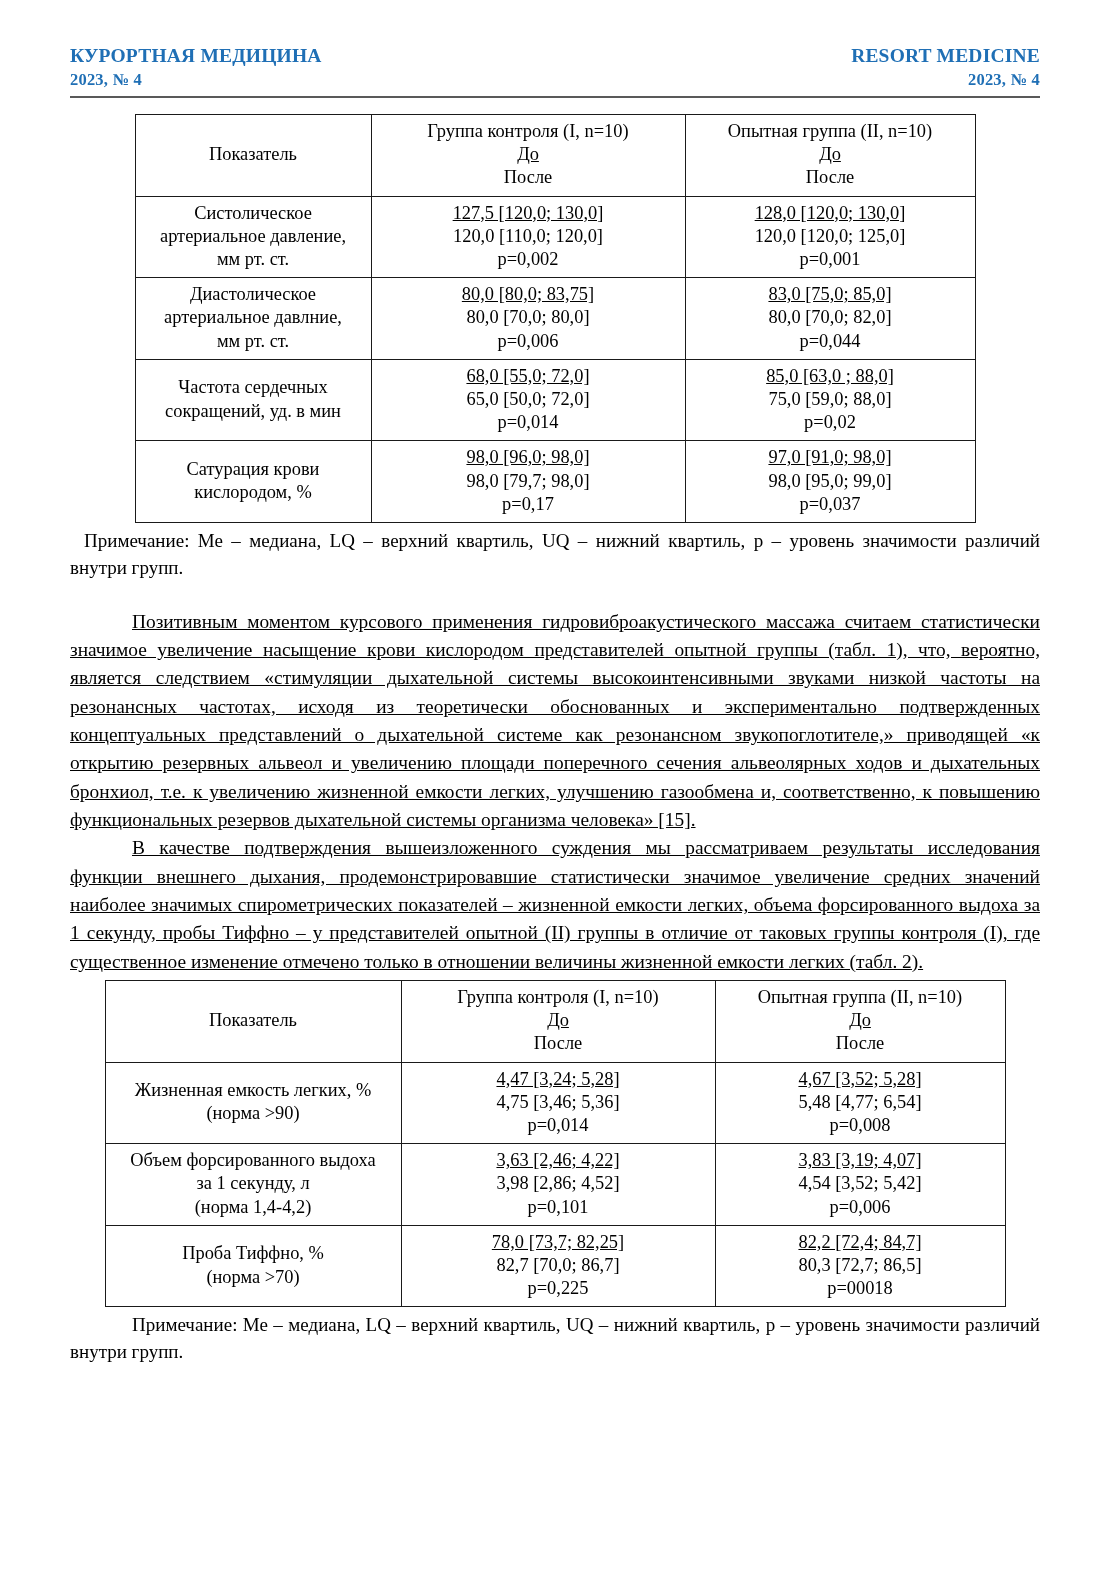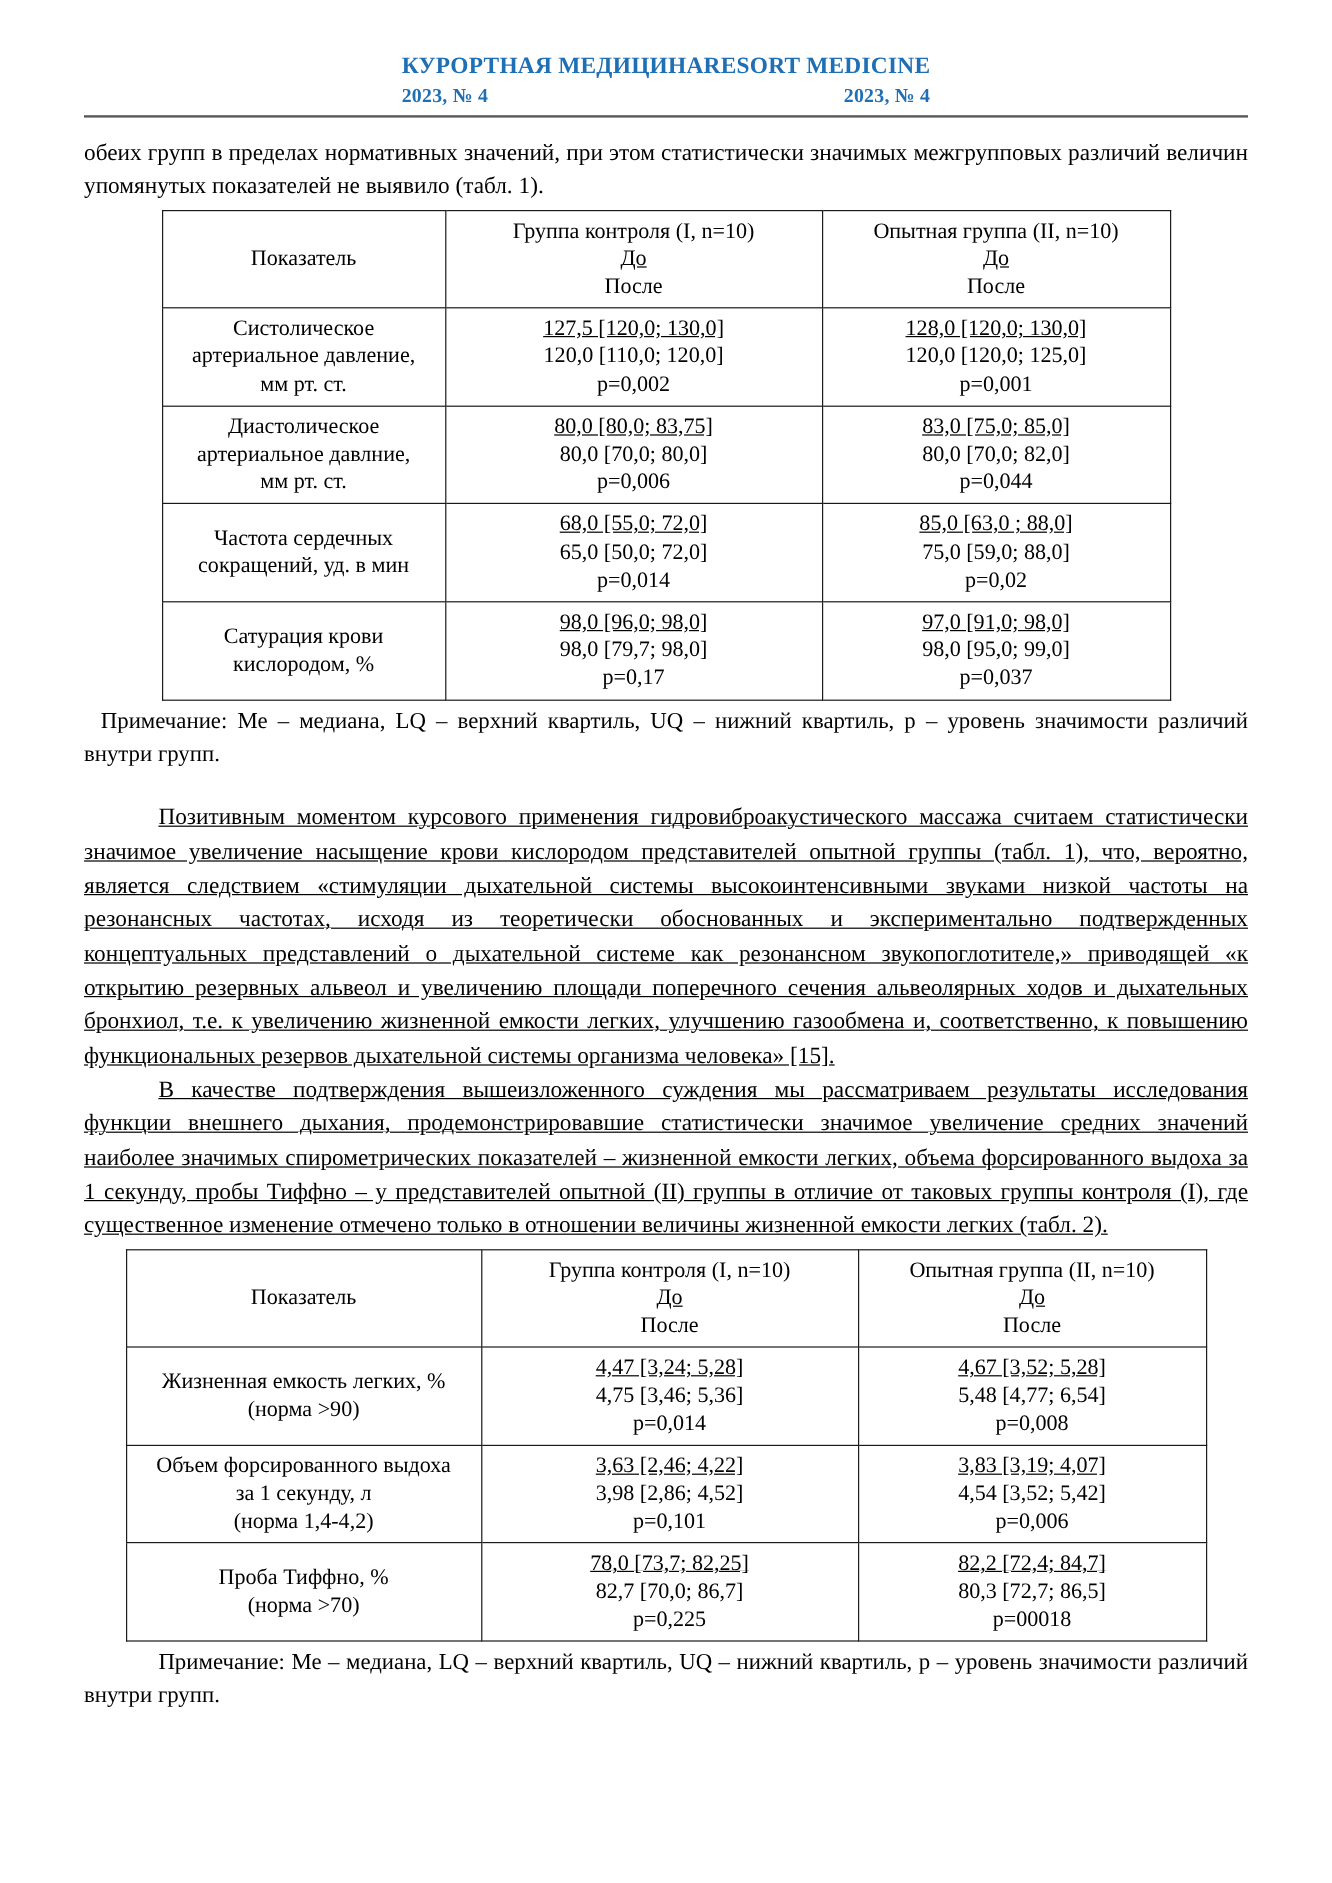--- a/index.html
+++ b/index.html
@@ -19,21 +19,21 @@
     width: 1110px;
     min-height: 1569px;
     box-sizing: border-box;
     padding: 44px 70px 20px 70px;
     position: relative;
   }
 
   
   .running-head {
     display: flex;
-    justify-content: center;
+    justify-content: space-between;
     align-items: flex-start;
     color: #1F6FB5;
     font-weight: bold;
     font-size: 19.5px;
     letter-spacing: 0.2px;
   }
   .rh-left, .rh-right {
     display: flex;
     flex-direction: column;
     line-height: 1.28;
@@ -129,21 +129,20 @@
       <span class="rh-title">КУРОРТНАЯ МЕДИЦИНА</span>
       <span class="rh-sub">2023, № 4</span>
     </div>
     <div class="rh-right">
       <span class="rh-title">RESORT MEDICINE</span>
       <span class="rh-sub">2023, № 4</span>
     </div>
   </div>
   <hr class="rule">
 
-  <p class="body">обеих групп в пределах нормативных значений, при этом статистически значимых межгрупповых различий величин упомянутых показателей не выявило (табл. 1).</p>
 
 
   <table class="datatable t1">
     <colgroup>
         <col class="c1">
         <col class="c2">
         <col class="c3">
       </colgroup>
     <tbody>
       <tr>

